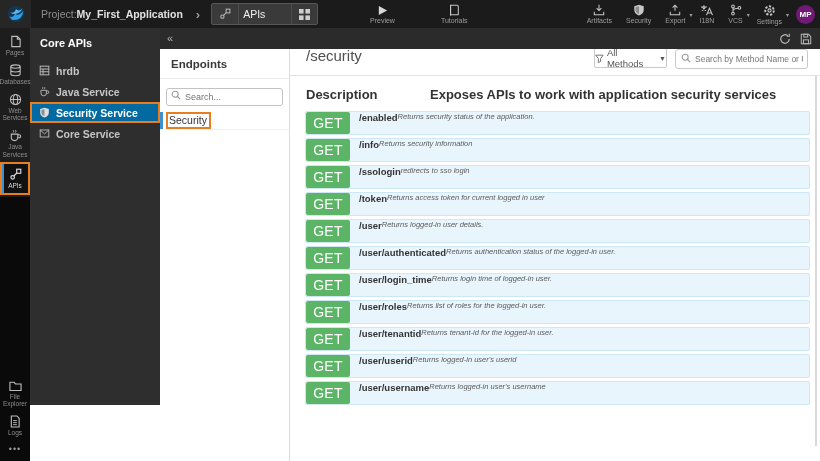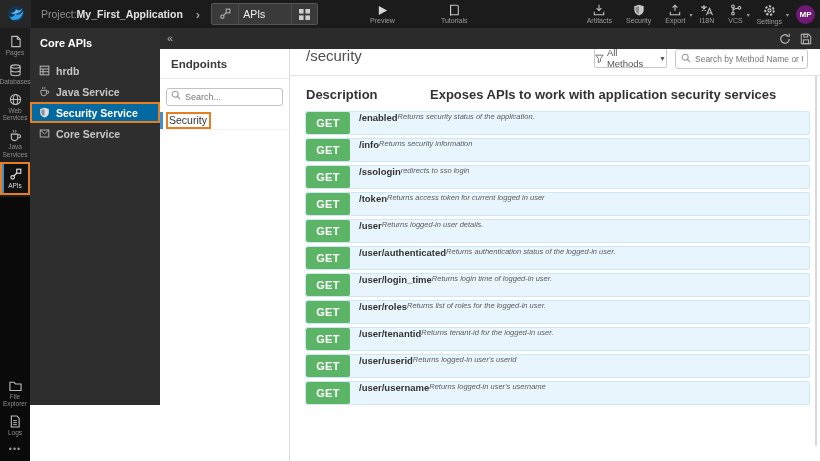--- a/index.html
+++ b/index.html
@@ -66,21 +66,21 @@
   .docs-title { position:absolute; left:16px; top:11px; font-size:15px; color:#4f4f4f; }
   .filter-btn { position:absolute; right:153px; top:12px; width:73px; height:20px; border:1px solid #c9c9c9; border-radius:2px; background:#fff; display:flex; align-items:center; justify-content:center; gap:3px; font-size:9.5px; color:#555; cursor:pointer; }
   .filter-btn .fcaret { font-size:7px; color:#555; }
   .docs-search { position:absolute; right:12px; top:12px; width:133px; height:20px; }
   .docs-search input { width:100%; height:100%; border:1px solid #c9c9c9; border-radius:3px; font-size:8.5px; padding:0 4px 0 19px; color:#666; outline:none; font-family:inherit; }
   .docs-search .mag { position:absolute; left:6px; top:5px; }
   .desc-row { display:flex; padding:11px 0 9px 16px; font-size:13px; font-weight:700; color:#333; }
   .desc-label { width:124px; flex:0 0 auto; }
   .rows { padding:0 10px 0 15px; }
   .ep-row { display:flex; align-items:stretch; background:#e9f5fc; border:1px solid #cde7f4; border-radius:2px; margin-bottom:3px; height:24px; overflow:hidden; cursor:pointer; }
-  .get-badge { width:44px; flex:0 0 auto; background:#5cb567; color:#fff; font-weight:700; font-size:11px; display:flex; align-items:center; justify-content:center; border-radius:2px; letter-spacing:.3px; }
+  .get-badge { width:44px; flex:0 0 auto; background:#5cb567; color:#fff; font-weight:400; font-size:14px; display:flex; align-items:center; justify-content:center; border-radius:2px; letter-spacing:.3px; }
   .ep-texts { padding-left:9px; display:flex; flex-direction:row; justify-content:center; }
   .ep-path { font-size:9.5px; font-weight:700; color:#333; line-height:1.2; }
   .ep-desc { font-size:7.5px; font-style:italic; color:#5a5a5a; line-height:1.25; }
   .vscroll { position:absolute; right:3px; top:40px; bottom:2px; width:2px; background:#d9d9d9; }
 </style>
 </head>
 <body>
 
 <div class="topbar">
   <div class="logo-box">

